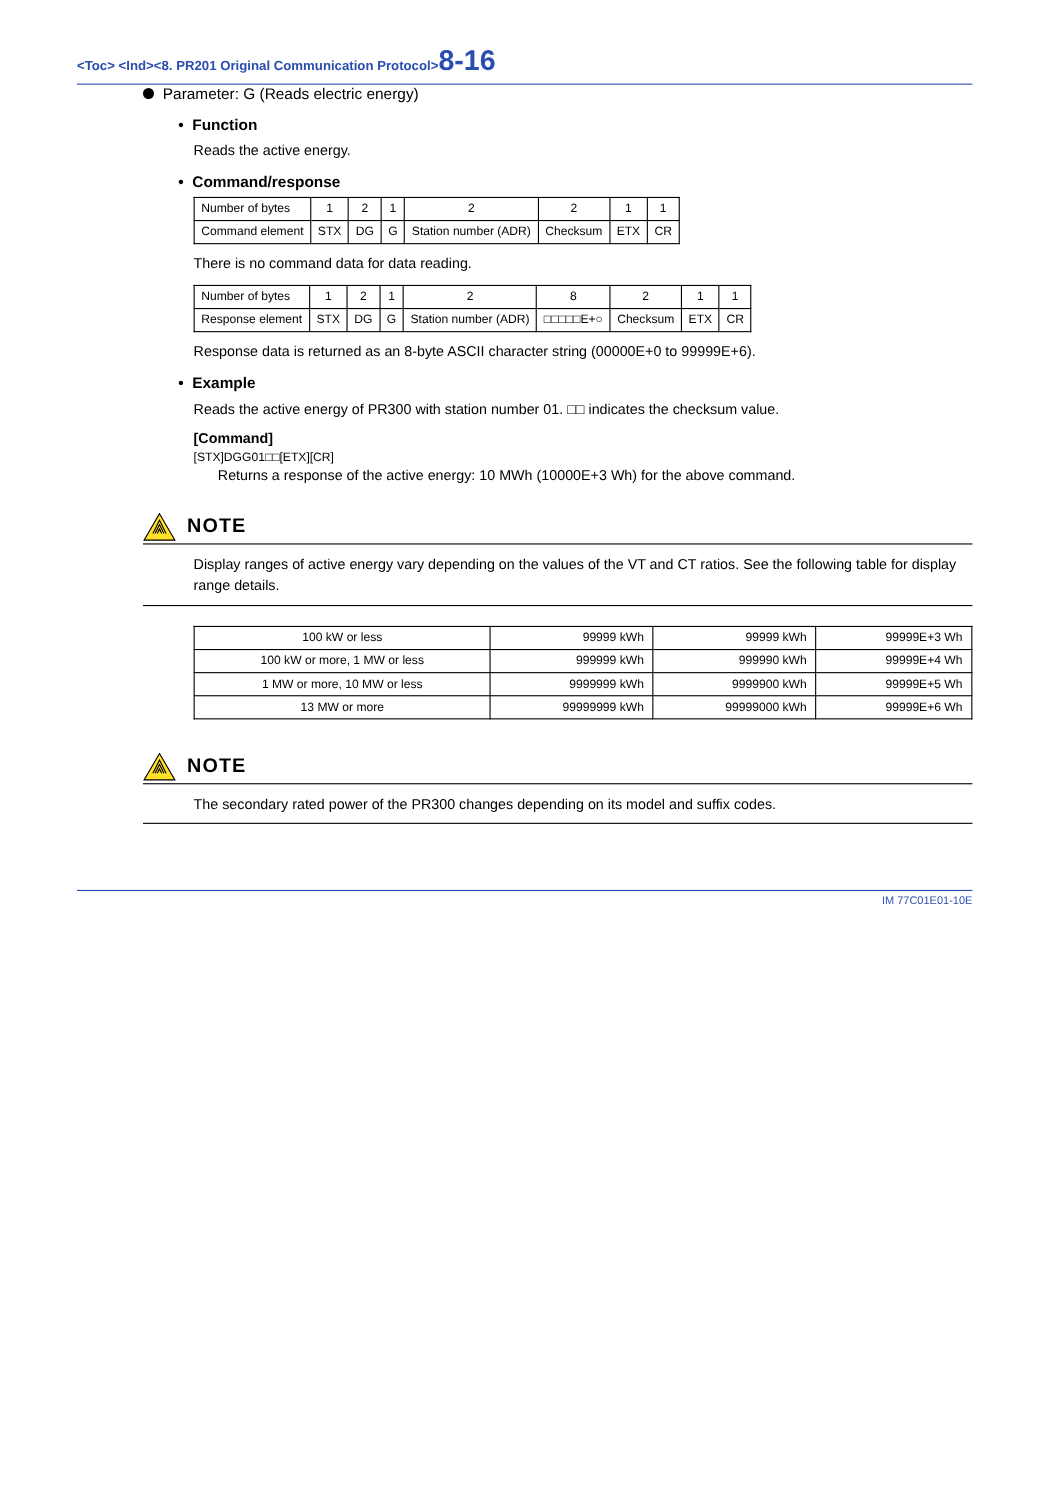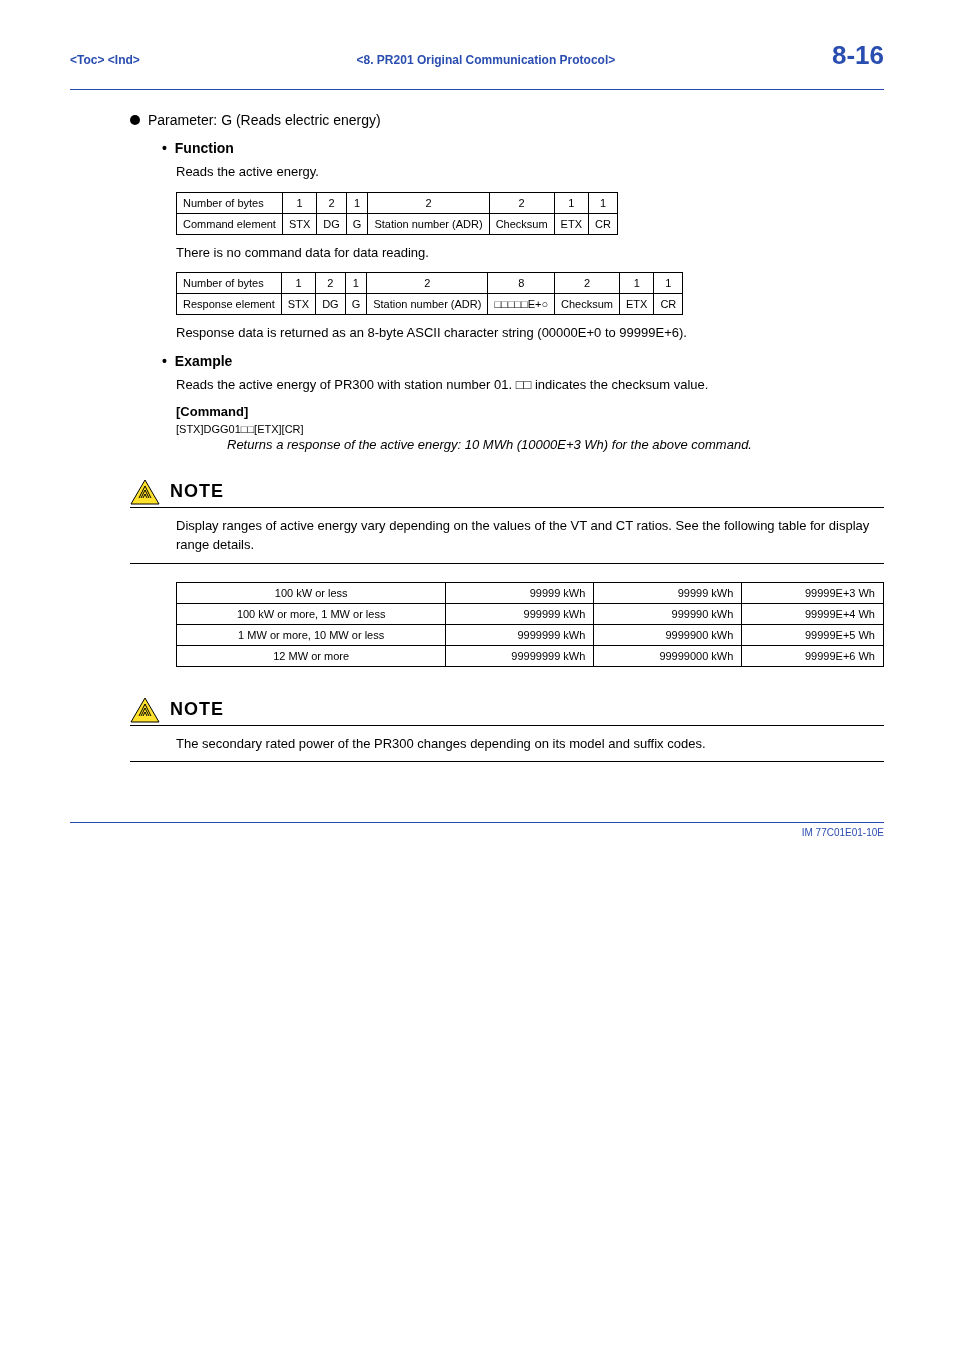--- a/index.html
+++ b/index.html
@@ -8,25 +8,23 @@
     font-size: 13px;
     color: #000;
     background: #fff;
     width: 954px;
     margin: 0 auto;
     padding: 40px 70px 30px 70px;
     position: relative;
   }
   .top-header {
     display: flex;
-    justify-content: space-between;
     align-items: baseline;
     border-bottom: 1px solid #2a4db0;
-    padding-bottom: 18px;
-    margin-bottom: 22px;
+    padding-bottom: 5px;
   }
   .top-left, .top-center {
     color: #2a4db0;
     font-size: 12px;
     font-weight: bold;
   }
   .page-num {
     color: #2a4db0;
     font-size: 26px;
     font-weight: bold;
@@ -46,21 +44,21 @@
     background: #000;
     border-radius: 50%;
   }
   .sub-heading {
     font-size: 14px;
     font-weight: bold;
     margin: 10px 0 6px 32px;
   }
   .sub-bullet { margin-right: 4px; }
   .body-text { margin-left: 46px; margin-bottom: 10px; line-height: 1.5; }
-  .body-text-indent { margin-left: 97px; margin-bottom: 6px; line-height: 1.5; font-style: italic; }
+  .body-text-indent { margin-left: 68px; margin-bottom: 6px; line-height: 1.5; }
   .bold-label { font-weight: bold; margin-left: 46px; margin-top: 6px; }
   .mono { font-family: Arial, sans-serif; font-size: 11px; margin-left: 46px; margin-top: 4px; }
   table.packet {
     border-collapse: collapse;
     margin-left: 46px;
     margin-top: 6px;
     margin-bottom: 8px;
     font-size: 11px;
   }
   table.packet td, table.packet th {
@@ -127,20 +125,24 @@
     <span class="bullet-disc"></span>
     <span>Parameter: G (Reads electric energy)</span>
   </div>
 
   <div class="sub-heading">
     <span class="sub-bullet">•</span>
     <span>Function</span>
   </div>
   <div class="body-text">Reads the active energy.</div>
 
+  <div class="sub-heading">
+    <span class="sub-bullet">•</span>
+    <span>Command/response</span>
+  </div>
 
   <table class="packet">
     <tbody>
         <tr>
       <td class="row-label">Number of bytes</td>
       <td>1</td>
       <td>2</td>
       <td>1</td>
       <td>2</td>
       <td>2</td>
@@ -229,21 +231,21 @@
         <td>999990 kWh</td>
         <td>99999E+4 Wh</td>
       </tr>
       <tr>
         <td>1 MW or more, 10 MW or less</td>
         <td>9999999 kWh</td>
         <td>9999900 kWh</td>
         <td>99999E+5 Wh</td>
       </tr>
       <tr>
-        <td>12 MW or more</td>
+        <td>13 MW or more</td>
         <td>99999999 kWh</td>
         <td>99999000 kWh</td>
         <td>99999E+6 Wh</td>
       </tr>
     </tbody>
       </table>
   </div>
 
   <div class="note-block" style="margin-top:30px;">
     <div class="note-header">

